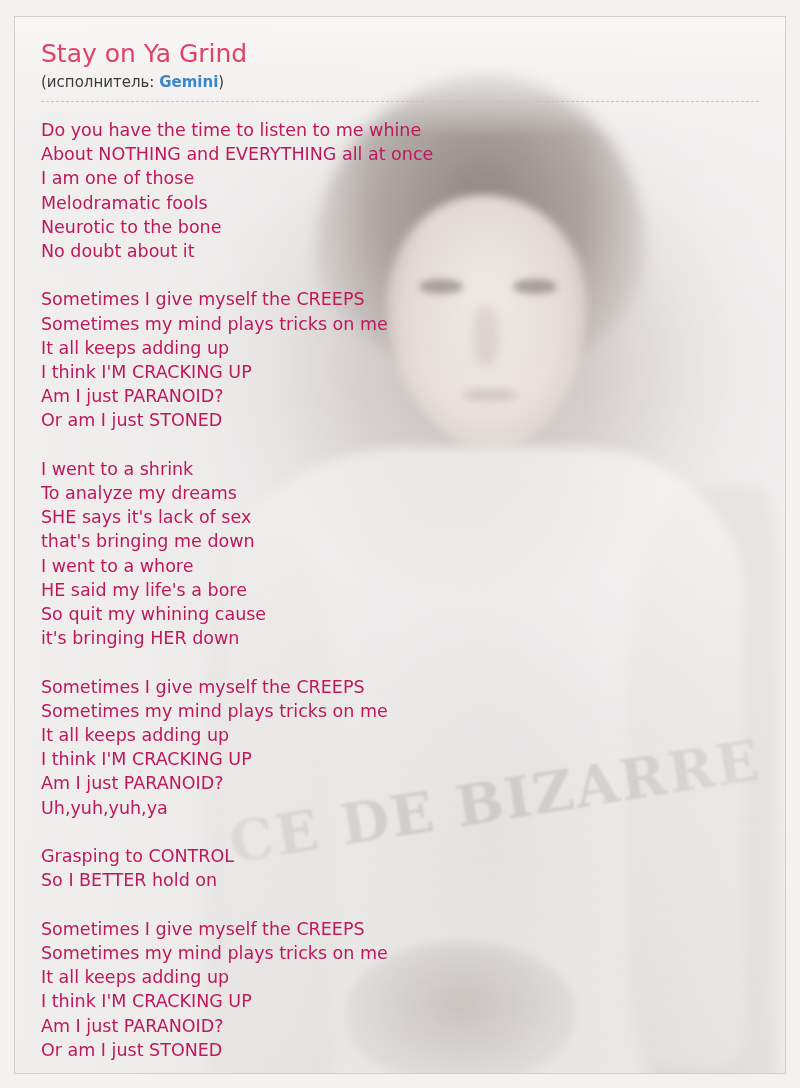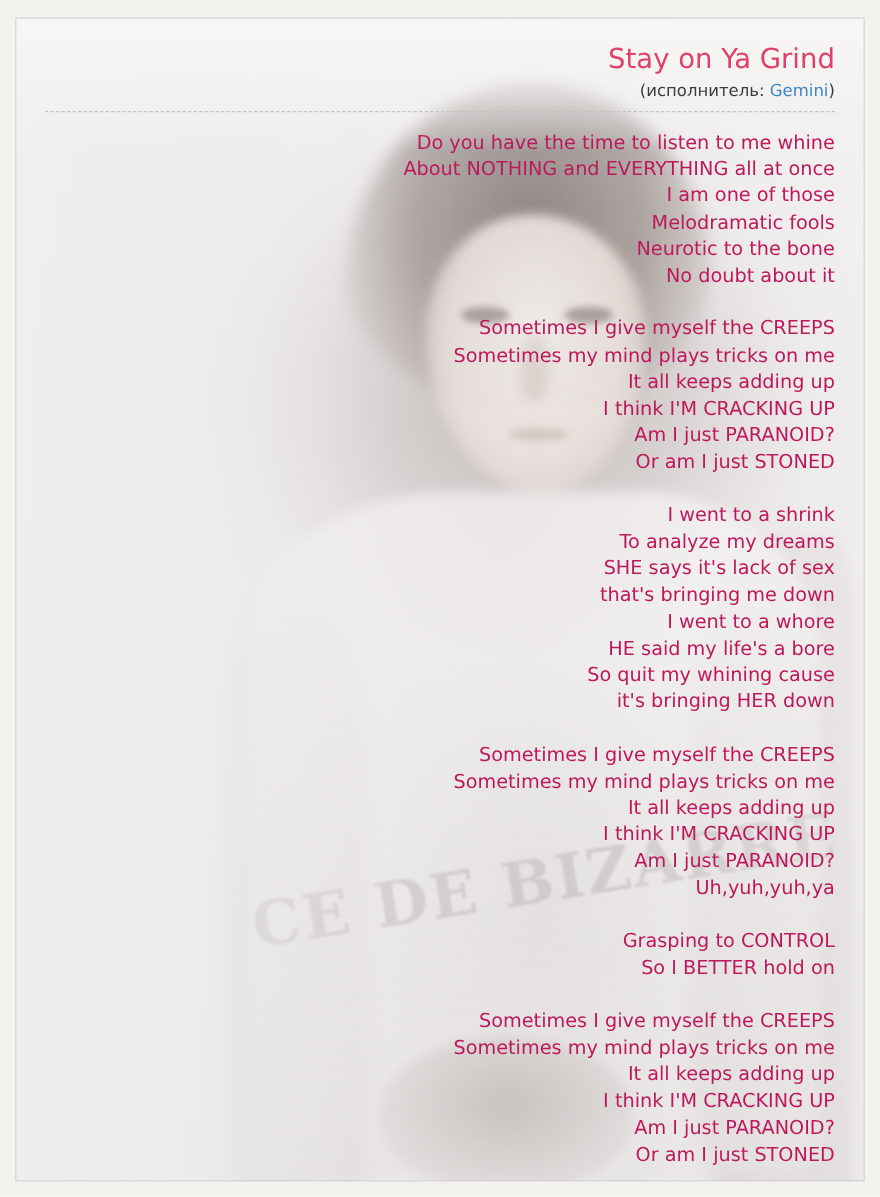--- a/index.html
+++ b/index.html
@@ -139,40 +139,40 @@
   .bg-photo .overlay-top {
     position: absolute;
     left: 0; top: 0; right: 0; height: 120px;
     background: linear-gradient(180deg, rgba(248,247,246,0.96) 0%, rgba(244,243,242,0.60) 60%, rgba(240,239,238,0) 100%);
   }
 
   .content {
     position: relative;
     z-index: 2;
     padding: 22px 26px 0 26px;
-    text-align: right;
   }
   .song-title {
     font-size: 25px;
     color: #e0406a;
     font-family: "DejaVu Sans", sans-serif;
     font-weight: normal;
     margin: 0 0 4px 0;
     line-height: 1.2;
   }
   .artist-line {
     font-size: 15px;
     color: #3b3b3b;
     padding-bottom: 10px;
     border-bottom: 1px dashed #b9c4cc;
     margin-bottom: 16px;
   }
   .artist-link {
     color: #3a87c8;
     text-decoration: none;
+    font-weight: bold;
   }
   .lyrics {
     font-size: 17.5px;
     line-height: 24.2px;
     color: #be185d;
     white-space: pre-wrap;
     font-family: "DejaVu Sans", sans-serif;
   }
 </style>
 </head>

